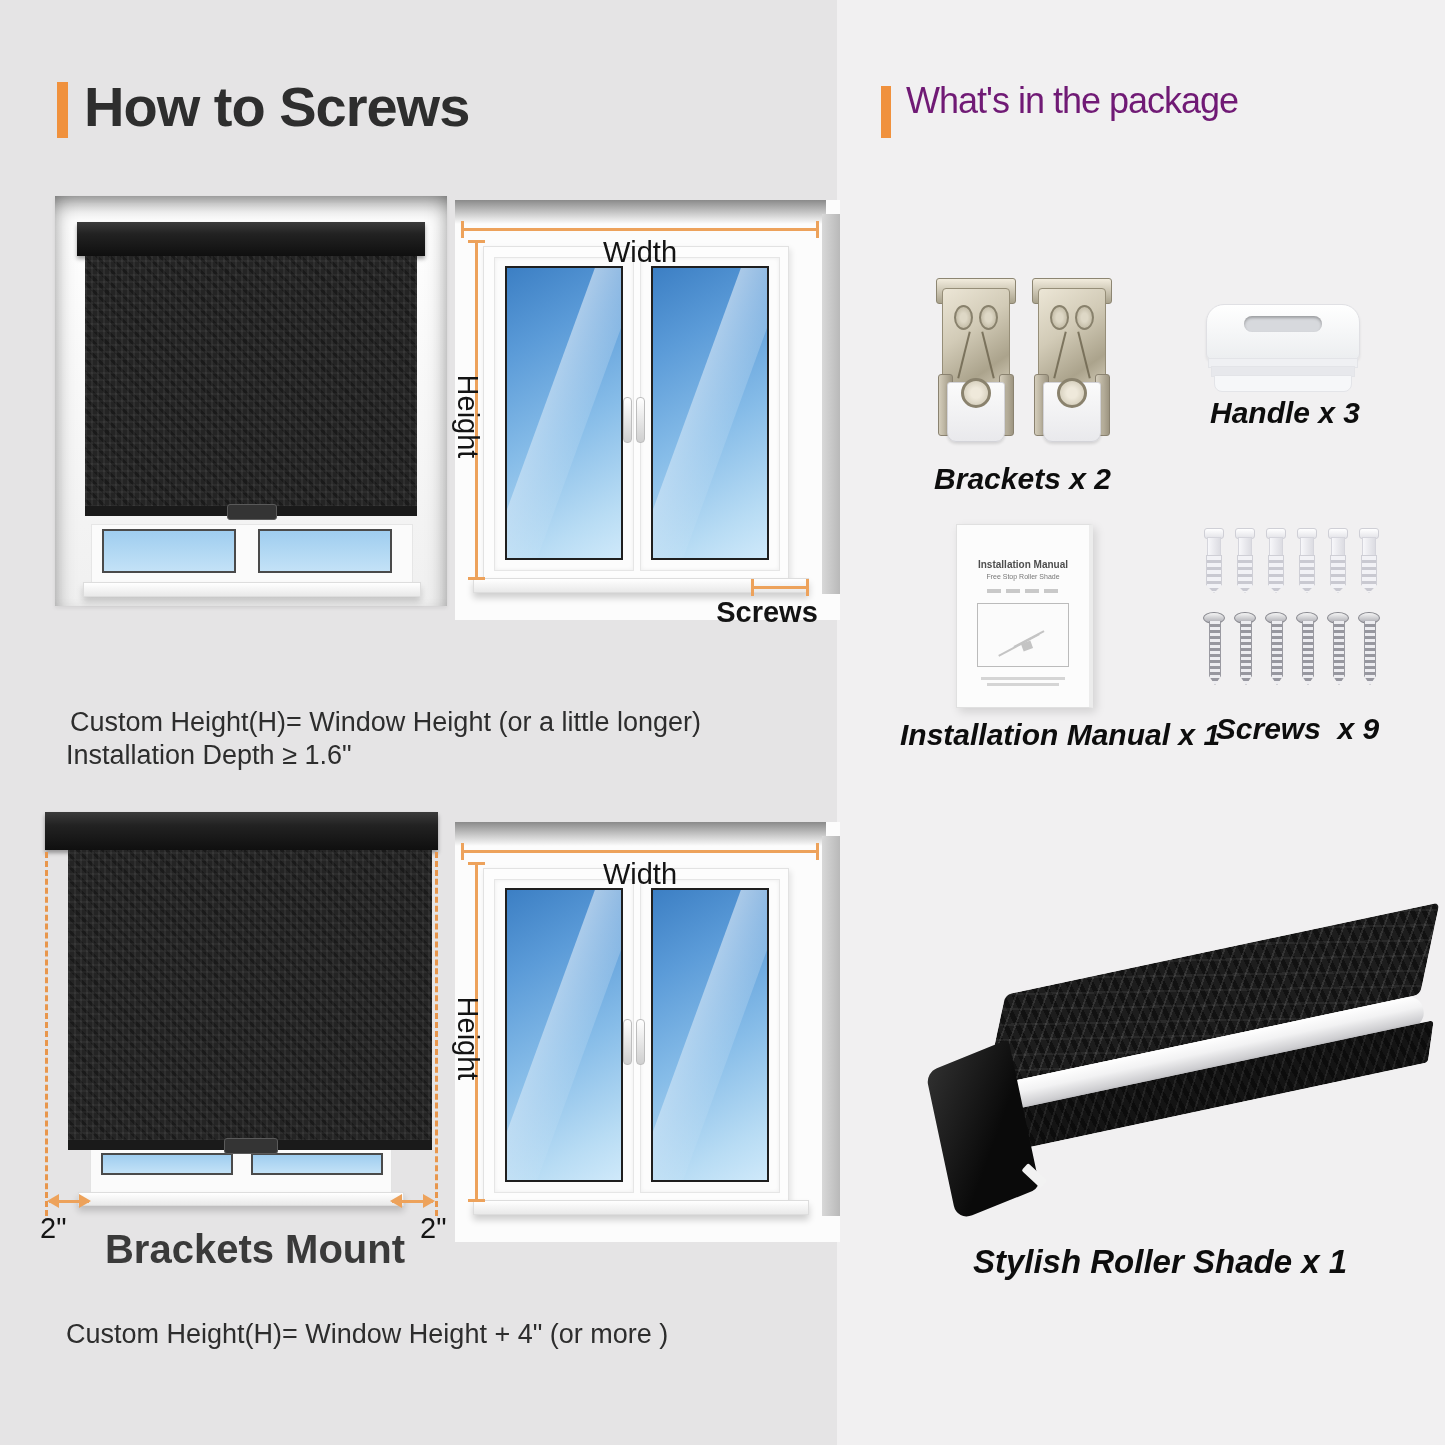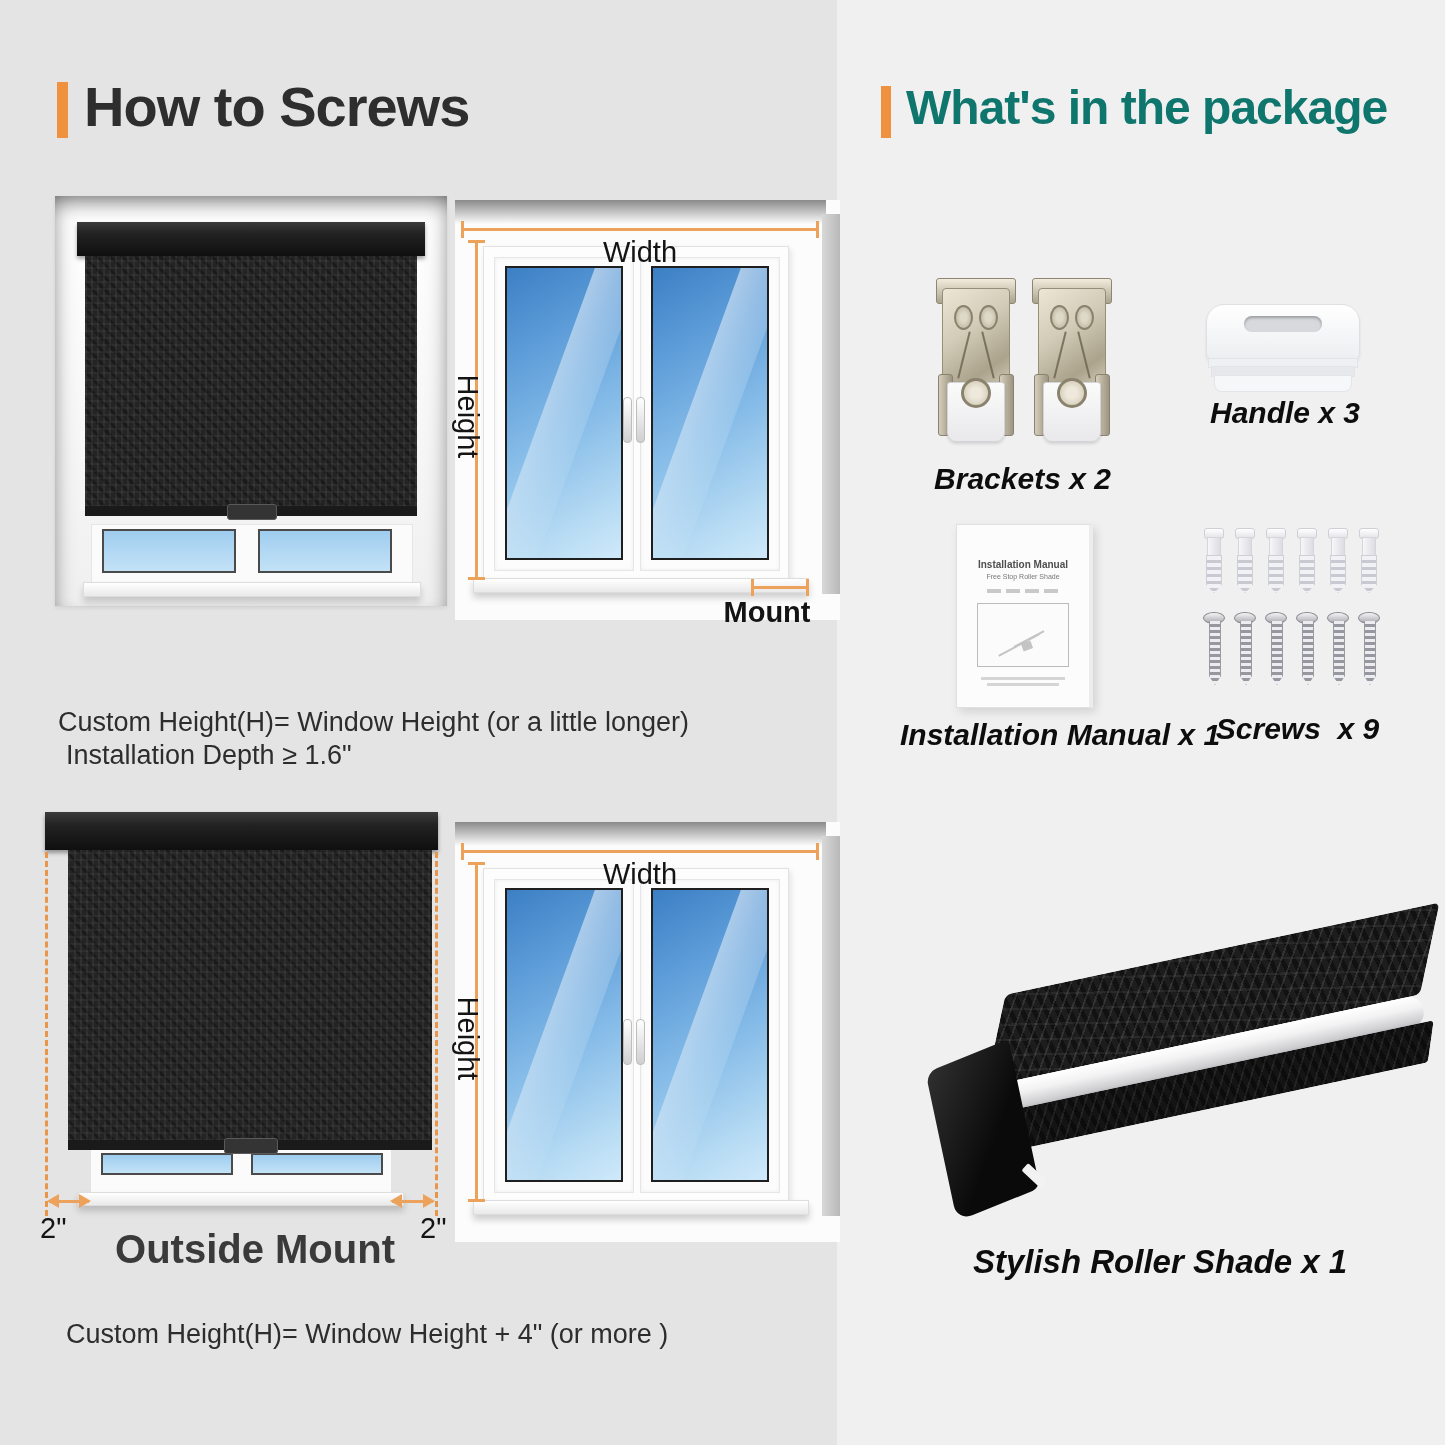--- a/index.html
+++ b/index.html
@@ -7,21 +7,21 @@
   .canvas{position:relative;width:1445px;height:1445px;overflow:hidden;background:#e5e4e5;}
   .abs{position:absolute;}
 
   
   .panel-left{left:0;top:0;width:837px;height:1445px;background:#e5e4e5;}
   .panel-right{left:837px;top:0;width:608px;height:1445px;background:#f1f0f1;}
 
   
   .accent-bar{background:#F0913D;}
   .h-left{left:84px;top:74px;font-size:56px;font-weight:bold;color:#2e2e2e;letter-spacing:-1px;}
-  .h-right{left:906px;top:80px;font-size:48px;font-weight:bold;color:#0f766e;letter-spacing:-1px;}
+  .h-right{left:906px;top:80px;font-size:36px;font-weight:normal;color:#701a75;letter-spacing:-1px;}
 
   .section-heading{font-size:40px;font-weight:bold;color:#3a3a3a;text-align:center;}
   .body-line{font-size:27px;color:#2d2d2d;}
   .item-label{font-size:30px;font-weight:bold;font-style:italic;color:#0d0d0d;text-align:center;white-space:pre;}
   .measure-label{font-size:29px;font-weight:500;color:#141414;}
 
   
   .arrow-h{position:absolute;height:3px;background:#EDA25B;}
   .arrow-h::before,.arrow-h::after{content:'';position:absolute;top:-7px;width:3px;height:17px;background:#EDA25B;}
   .arrow-h::before{left:0;} .arrow-h::after{right:0;}
@@ -146,24 +146,24 @@
       <div class="mw-handle" style="left:139px;top:150px;"></div>
       <div class="mw-handle" style="left:152px;top:150px;"></div>
     </div>
     <div class="mw-sill" style="left:18px;top:378px;width:334px;height:13px;"></div>
 
     <div class="arrow-h" style="left:6px;top:28px;width:358px;"></div>
     <div class="abs measure-label" style="left:0;top:36px;width:370px;text-align:center;">Width</div>
     <div class="arrow-v" style="left:20px;top:40px;height:340px;"></div>
     <div class="abs measure-label" style="left:-48px;top:200px;width:120px;text-align:center;transform:rotate(90deg);">Height</div>
     <div class="arrow-h" style="left:296px;top:386px;width:58px;"></div>
-    <div class="abs measure-label" style="left:252px;top:396px;width:120px;text-align:center;font-weight:600;">Mount</div>
-  </div>
-
-  <div class="abs body-line" style="left:58px;top:707px;text-align:right;">Custom Height(H)= Window Height (or a little longer)</div>
+    <div class="abs measure-label" style="left:252px;top:396px;width:120px;text-align:center;font-weight:600;">Screws</div>
+  </div>
+
+  <div class="abs body-line" style="left:70px;top:707px;text-align:right;">Custom Height(H)= Window Height (or a little longer)</div>
   <div class="abs body-line" style="left:66px;top:740px;">Installation Depth ≥ 1.6"</div>
 
   <div class="abs" style="left:38px;top:800px;width:428px;height:448px;">
 
     <div class="abs" style="left:52px;top:300px;width:300px;height:92px;background:#fbfbfb;border:1px solid #e3e3e3;">
       <div class="pane-strip" style="left:10px;top:52px;width:128px;height:18px;"></div>
       <div class="pane-strip" style="left:160px;top:52px;width:128px;height:18px;"></div>
     </div>
     <div class="mw-sill" style="left:40px;top:392px;width:324px;height:12px;"></div>
 
@@ -193,21 +193,21 @@
       <div class="mw-handle" style="left:139px;top:150px;"></div>
       <div class="mw-handle" style="left:152px;top:150px;"></div>
     </div>
     <div class="mw-sill" style="left:18px;top:378px;width:334px;height:13px;"></div>
     <div class="arrow-h" style="left:6px;top:28px;width:358px;"></div>
     <div class="abs measure-label" style="left:0;top:36px;width:370px;text-align:center;">Width</div>
     <div class="arrow-v" style="left:20px;top:40px;height:340px;"></div>
     <div class="abs measure-label" style="left:-48px;top:200px;width:120px;text-align:center;transform:rotate(90deg);">Height</div>
   </div>
 
-  <div class="abs section-heading" style="left:90px;top:1227px;width:330px;">Outside Mount</div>
+  <div class="abs section-heading" style="left:90px;top:1227px;width:330px;">Brackets Mount</div>
   <div class="abs body-line" style="left:66px;top:1319px;">Custom Height(H)= Window Height + 4" (or more )</div>
 
   <div class="abs accent-bar" style="left:881px;top:86px;width:10px;height:52px;"></div>
   <div class="abs h-right">What's in the package</div>
 
   <div class="abs" style="left:940px;top:278px;width:72px;height:164px;">
     <div class="bk-hook" style="left:-4px;right:-4px;top:0;height:24px;"></div>
     <div class="bk-plate" style="left:2px;right:2px;top:10px;bottom:50px;">
       <div class="bk-hole-oval" style="left:11px;top:16px;"></div>
       <div class="bk-hole-oval" style="right:11px;top:16px;"></div>

